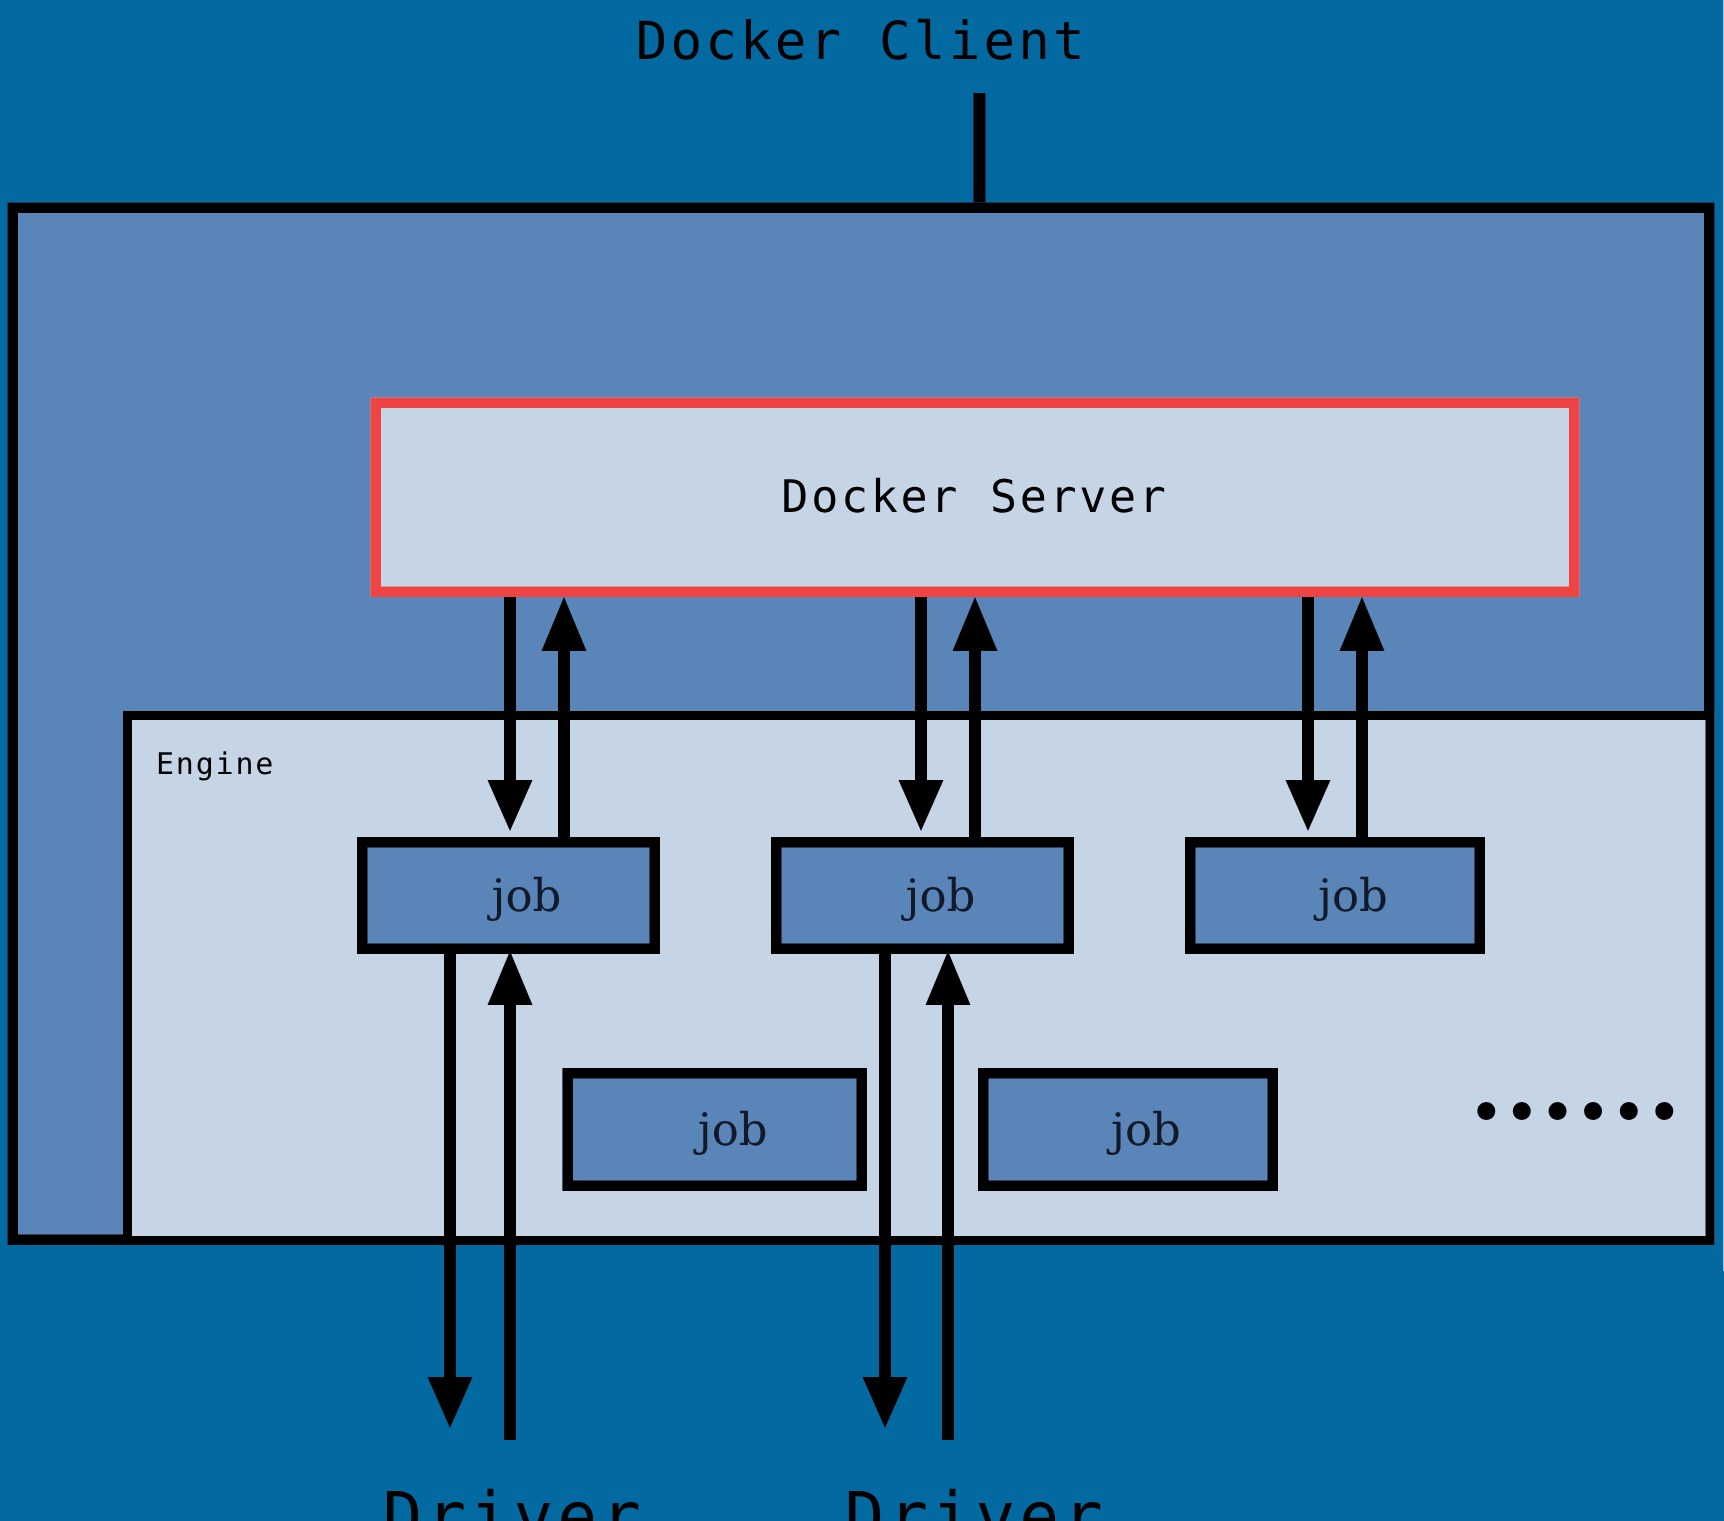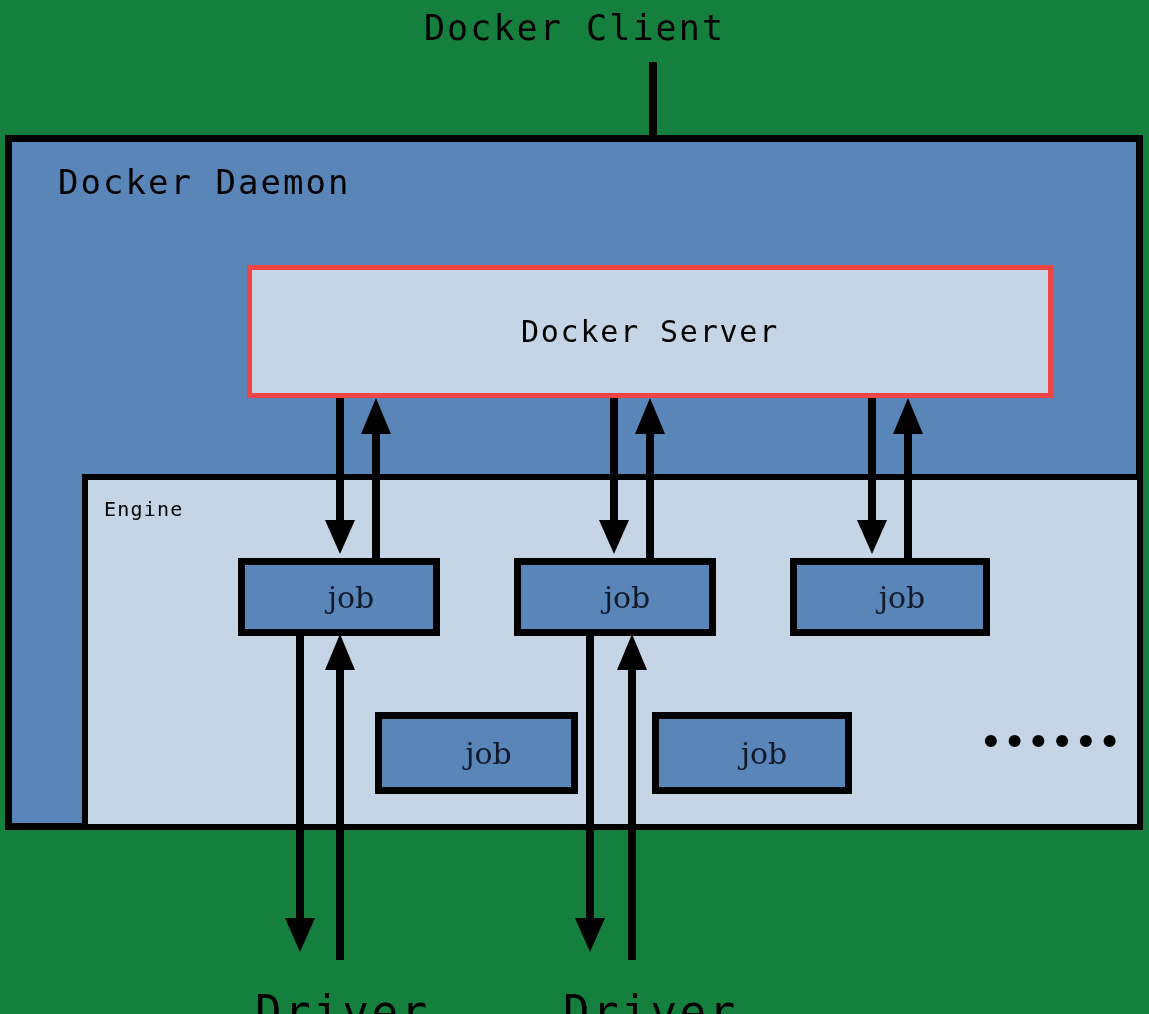--- a/index.html
+++ b/index.html
@@ -7,21 +7,21 @@
     padding: 0;
     background: #ffffff;
   }
   body {
     font-family: "DejaVu Serif", serif;
   }
   #canvas {
     position: relative;
     width: 1149px;
     height: 1014px;
-    background: #15803d;
+    background: #0369a1;
     overflow: hidden;
   }
   .lbl {
     position: absolute;
     font-family: "DejaVu Sans Mono", monospace;
     color: #000000;
     white-space: nowrap;
     letter-spacing: 0.06em;
   }
   #docker-client-label {
@@ -46,21 +46,21 @@
     font-size: 34px;
   }
   #server-box {
     position: absolute;
     left: 247px;
     top: 265px;
     width: 806px;
     height: 133px;
     box-sizing: border-box;
     background: #c6d5e6;
-    border: 5px solid #ef4444;
+    border: 7px solid #ef4444;
     display: flex;
     align-items: center;
     justify-content: center;
   }
   #server-label {
     position: static;
     font-size: 30px;
   }
   #engine-box {
     position: absolute;
@@ -132,21 +132,20 @@
   <div class="lbl" id="docker-client-label">Docker Client</div>
 
   <div class="arrow" style="left:635px; top:62px;">
     <svg width="36" height="206" viewBox="0 0 36 206">
       <line x1="18" y1="0" x2="18" y2="180" stroke="#000" stroke-width="8"></line>
       <polygon points="18,206 3,172 33,172" fill="#000"></polygon>
     </svg>
   </div>
 
   <div id="daemon-box"></div>
-  <div class="lbl" id="daemon-label">Docker Daemon</div>
 
   <div id="server-box">
     <span class="lbl" id="server-label">Docker Server</span>
   </div>
 
   <div id="engine-box"></div>
   <div class="lbl" id="engine-label">Engine</div>
 
   <div class="arrow" style="left:322px; top:398px;">
     <svg width="36" height="156" viewBox="0 0 36 156">

